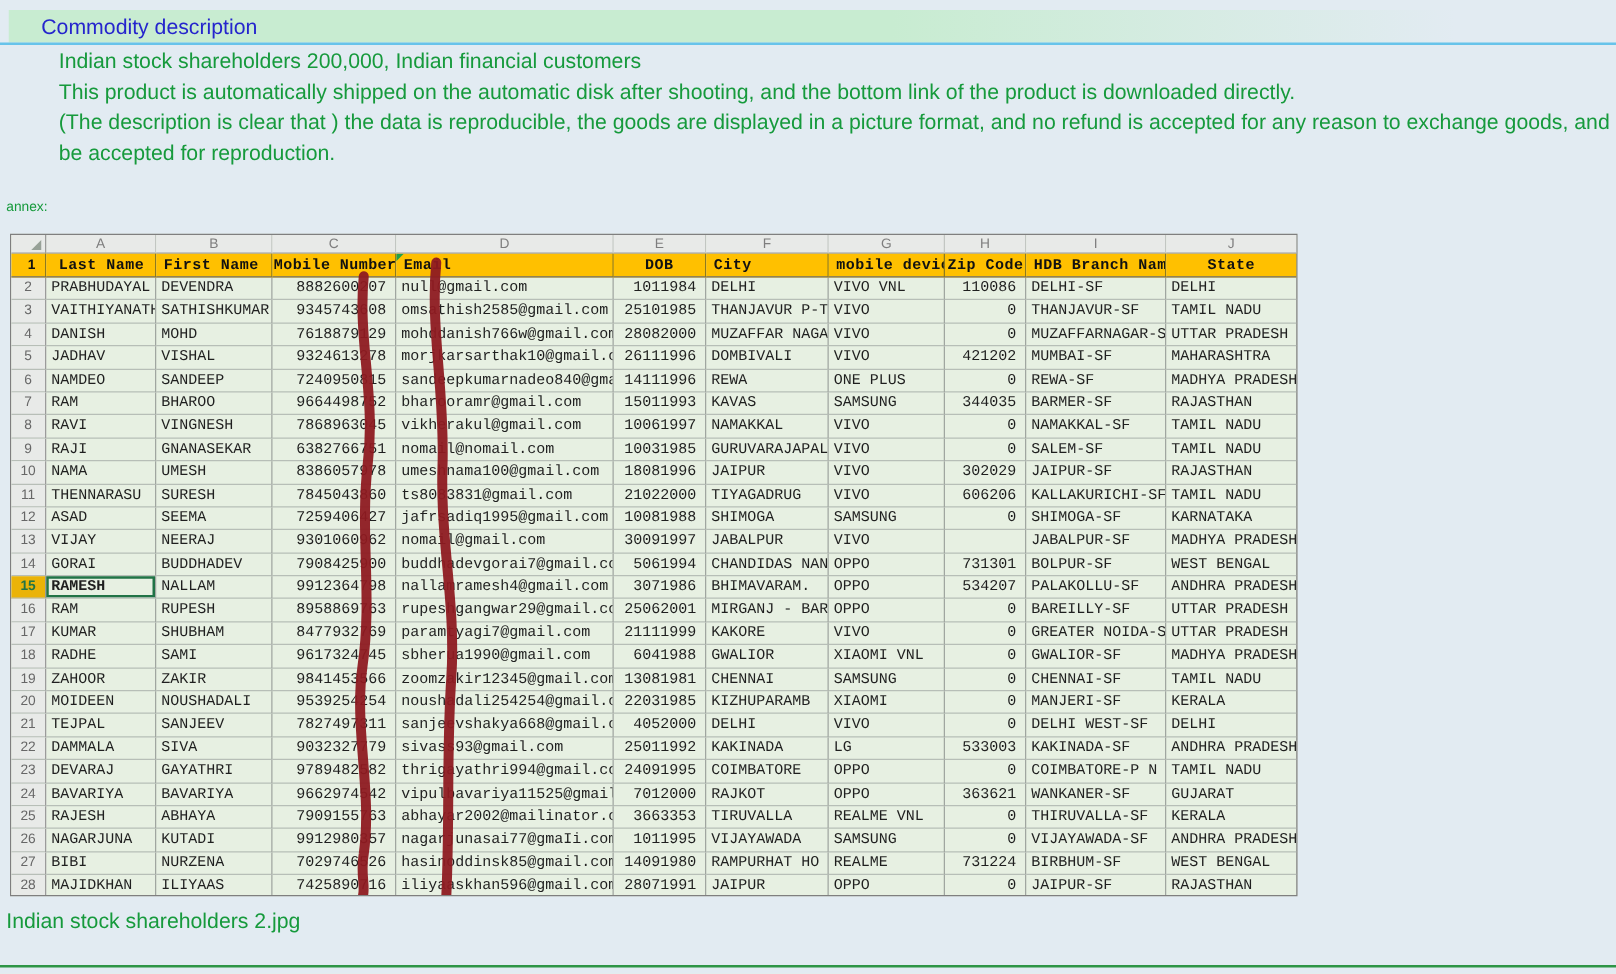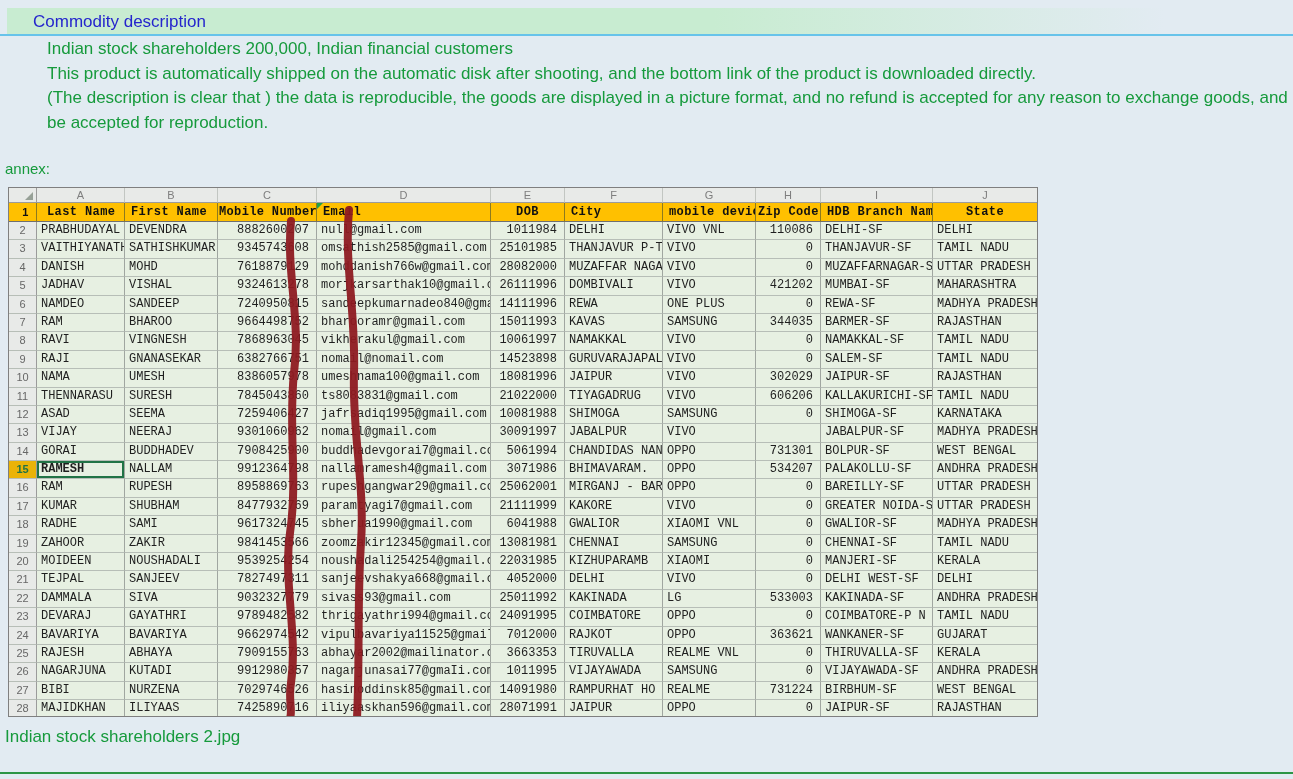--- a/index.html
+++ b/index.html
@@ -11,21 +11,21 @@
   
   .titlebar{
     position:absolute;left:7px;top:8px;width:1286px;height:26px;
     background:linear-gradient(to right,#c8ecd1 0%,#c8ecd1 55%,rgba(200,236,209,0) 90%);
     color:#2525cd;font-size:17px;line-height:27px;padding-left:26px;box-sizing:border-box;
   }
   .title-underline{position:absolute;left:0;top:34px;width:1293px;height:2px;background:#67c3ea;}
   
   .desc{position:absolute;left:5px;top:37px;width:1284px;color:#169a3c;font-size:17px;line-height:24.7px;margin-left:42px;}
   .desc p{margin:0;}
-  .annex{position:absolute;left:5px;top:160px;color:#169a3c;font-size:15px;}
+  .annex{position:absolute;left:5px;top:160px;color:#169a3c;font-size:11px;}
   .caption{position:absolute;left:5px;top:727px;color:#169a3c;font-size:17px;}
   .bottom-rule{position:absolute;left:0;top:772px;width:1293px;height:2px;background:#2d9546;}
   
   .sheet{
     position:absolute;left:8px;top:187px;width:1030px;height:530px;
     border:1px solid #7f7f7f;background:#e7f0e2;overflow:hidden;box-sizing:border-box;
   }
   .srow{display:flex;}
   .cell{
     box-sizing:border-box;flex:0 0 auto;overflow:hidden;white-space:nowrap;
@@ -202,21 +202,21 @@
         <div class="cell dc ci-7 num">0</div>
         <div class="cell dc ci-8">NAMAKKAL-SF</div>
         <div class="cell dc ci-9">TAMIL NADU</div>
       </div>
       <div class="srow drow">
         <div class="cell rn ci-rn">9</div>
         <div class="cell dc ci-0">RAJI</div>
         <div class="cell dc ci-1">GNANASEKAR</div>
         <div class="cell dc ci-2 num">6382766751</div>
         <div class="cell dc ci-3">nomail@nomail.com</div>
-        <div class="cell dc ci-4 num">14523898</div>
+        <div class="cell dc ci-4 num">10031985</div>
         <div class="cell dc ci-5">GURUVARAJAPALA</div>
         <div class="cell dc ci-6">VIVO</div>
         <div class="cell dc ci-7 num">0</div>
         <div class="cell dc ci-8">SALEM-SF</div>
         <div class="cell dc ci-9">TAMIL NADU</div>
       </div>
       <div class="srow drow">
         <div class="cell rn ci-rn">10</div>
         <div class="cell dc ci-0">NAMA</div>
         <div class="cell dc ci-1">UMESH</div>

